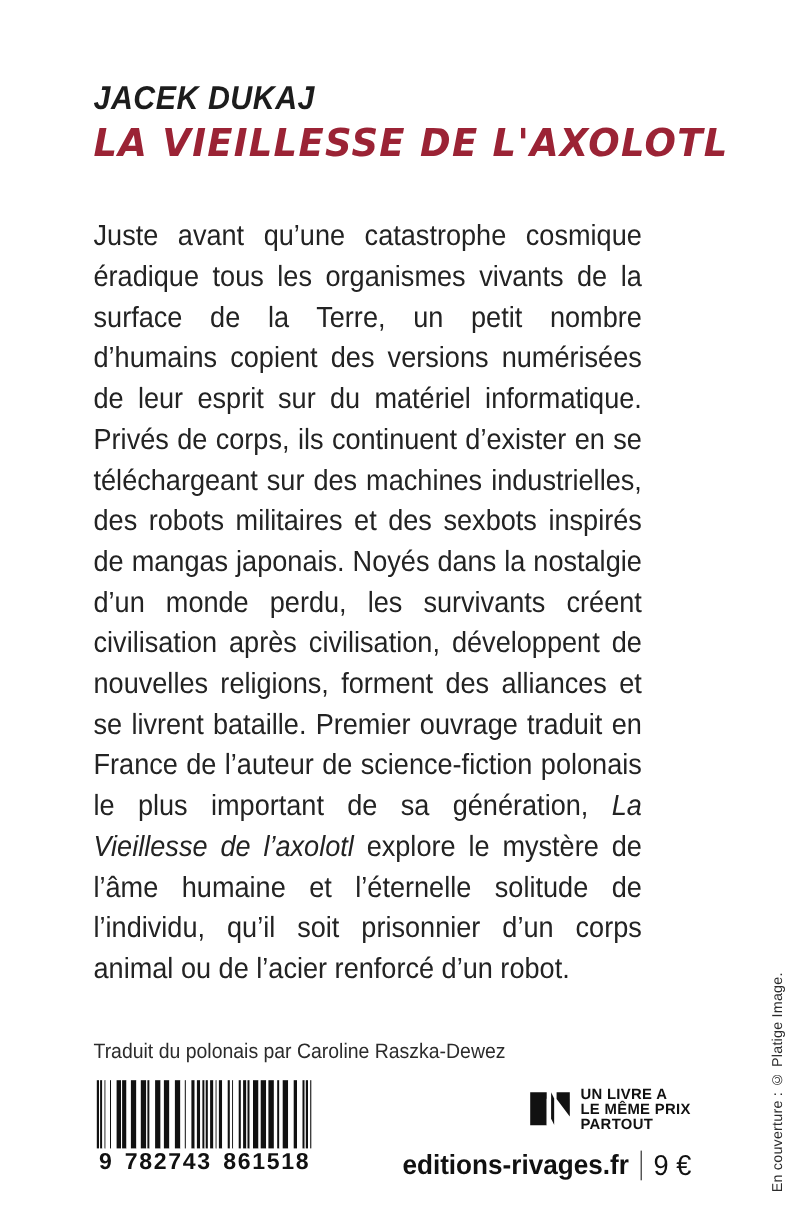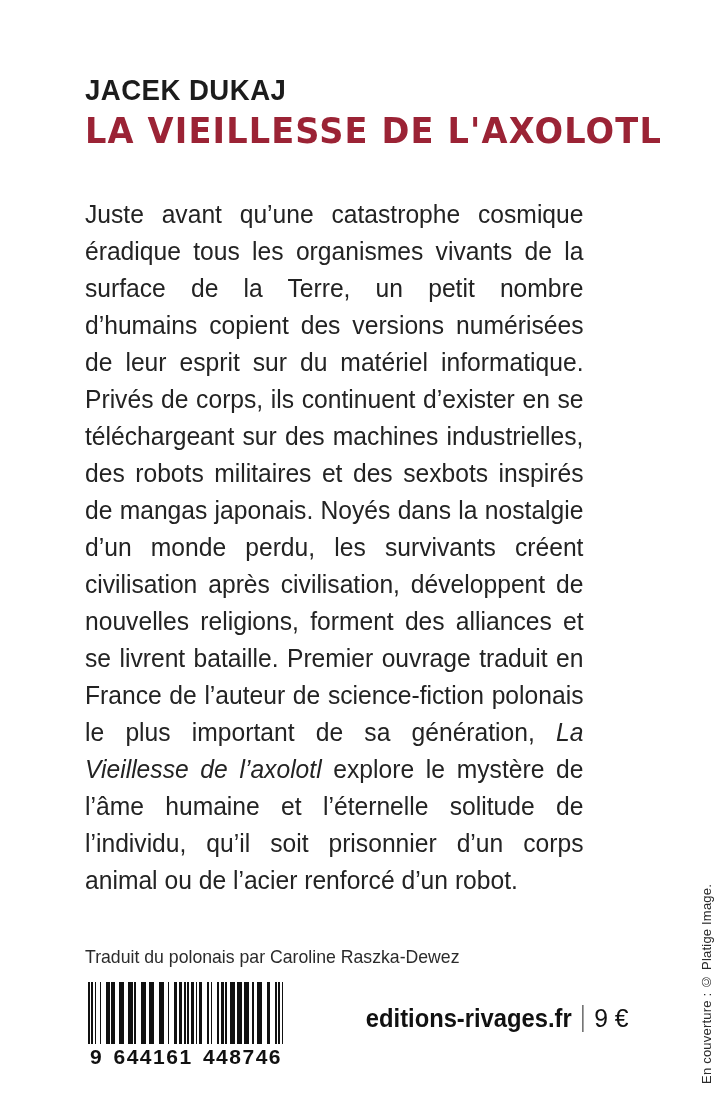--- a/index.html
+++ b/index.html
@@ -21,20 +21,21 @@
     inset: 0;
     background: #ffffff;
   }
 
   
   .header {
     position: absolute;
     left: 85px;
     top: 75px;
     width: 545px;
+    font-style: italic;
   }
   .author {
     font-family: "Liberation Sans", sans-serif;
     font-weight: bold;
     font-size: 30px;
     letter-spacing: 0.5px;
     color: #1c1c1c;
     line-height: 1.0;
     transform: scaleX(0.92);
     transform-origin: left center;
@@ -282,26 +283,40 @@
         <i style="width: 3.32203px; background: rgb(17, 17, 17);"></i>
         <i style="width: 4.98305px; background: rgb(255, 255, 255);"></i>
         <i style="width: 1.66102px; background: rgb(17, 17, 17);"></i>
         <i style="width: 1.66102px; background: rgb(255, 255, 255);"></i>
         <i style="width: 1.66102px; background: rgb(17, 17, 17);"></i>
         <i style="width: 1.66102px; background: rgb(255, 255, 255);"></i>
         <i style="width: 1.66102px; background: rgb(17, 17, 17);"></i>
       </div>
     <div class="barcode-digits">
       <span>9</span>
-      <span>644161</span>
-      <span>448746</span>
+      <span>782743</span>
+      <span>861518</span>
     </div>
   </div>
 
   <div class="pub-cluster">
+    <div class="price-logo">
+      <svg class="book-mark" viewBox="0 0 40 34">
+        <path d="M2 2 H17 V32 H2 Z" fill="#111111"></path>
+        <path d="M17 32 L17 8 L21 2 L21 26 Z" fill="#ffffff"></path>
+        <path d="M21 2 L21 26 L24 32 L24 8 Z" fill="#111111"></path>
+        <path d="M24 8 L24 32 L38 32 L38 2 Z" fill="#ffffff"></path>
+        <path d="M26 2 H38 V24 L26 8 Z" fill="#111111"></path>
+      </svg>
+      <div class="price-logo-text">
+        <div>UN LIVRE A</div>
+        <div>LE MÊME PRIX</div>
+        <div>PARTOUT</div>
+      </div>
+    </div>
     <div class="pub-line">
       <span>editions-rivages.fr</span>
       <span class="pub-sep"></span>
       <span class="pub-price">9 €</span>
     </div>
   </div>
 
   <div class="side-credit">En couverture : © Platige Image.</div>
 
 </div>

